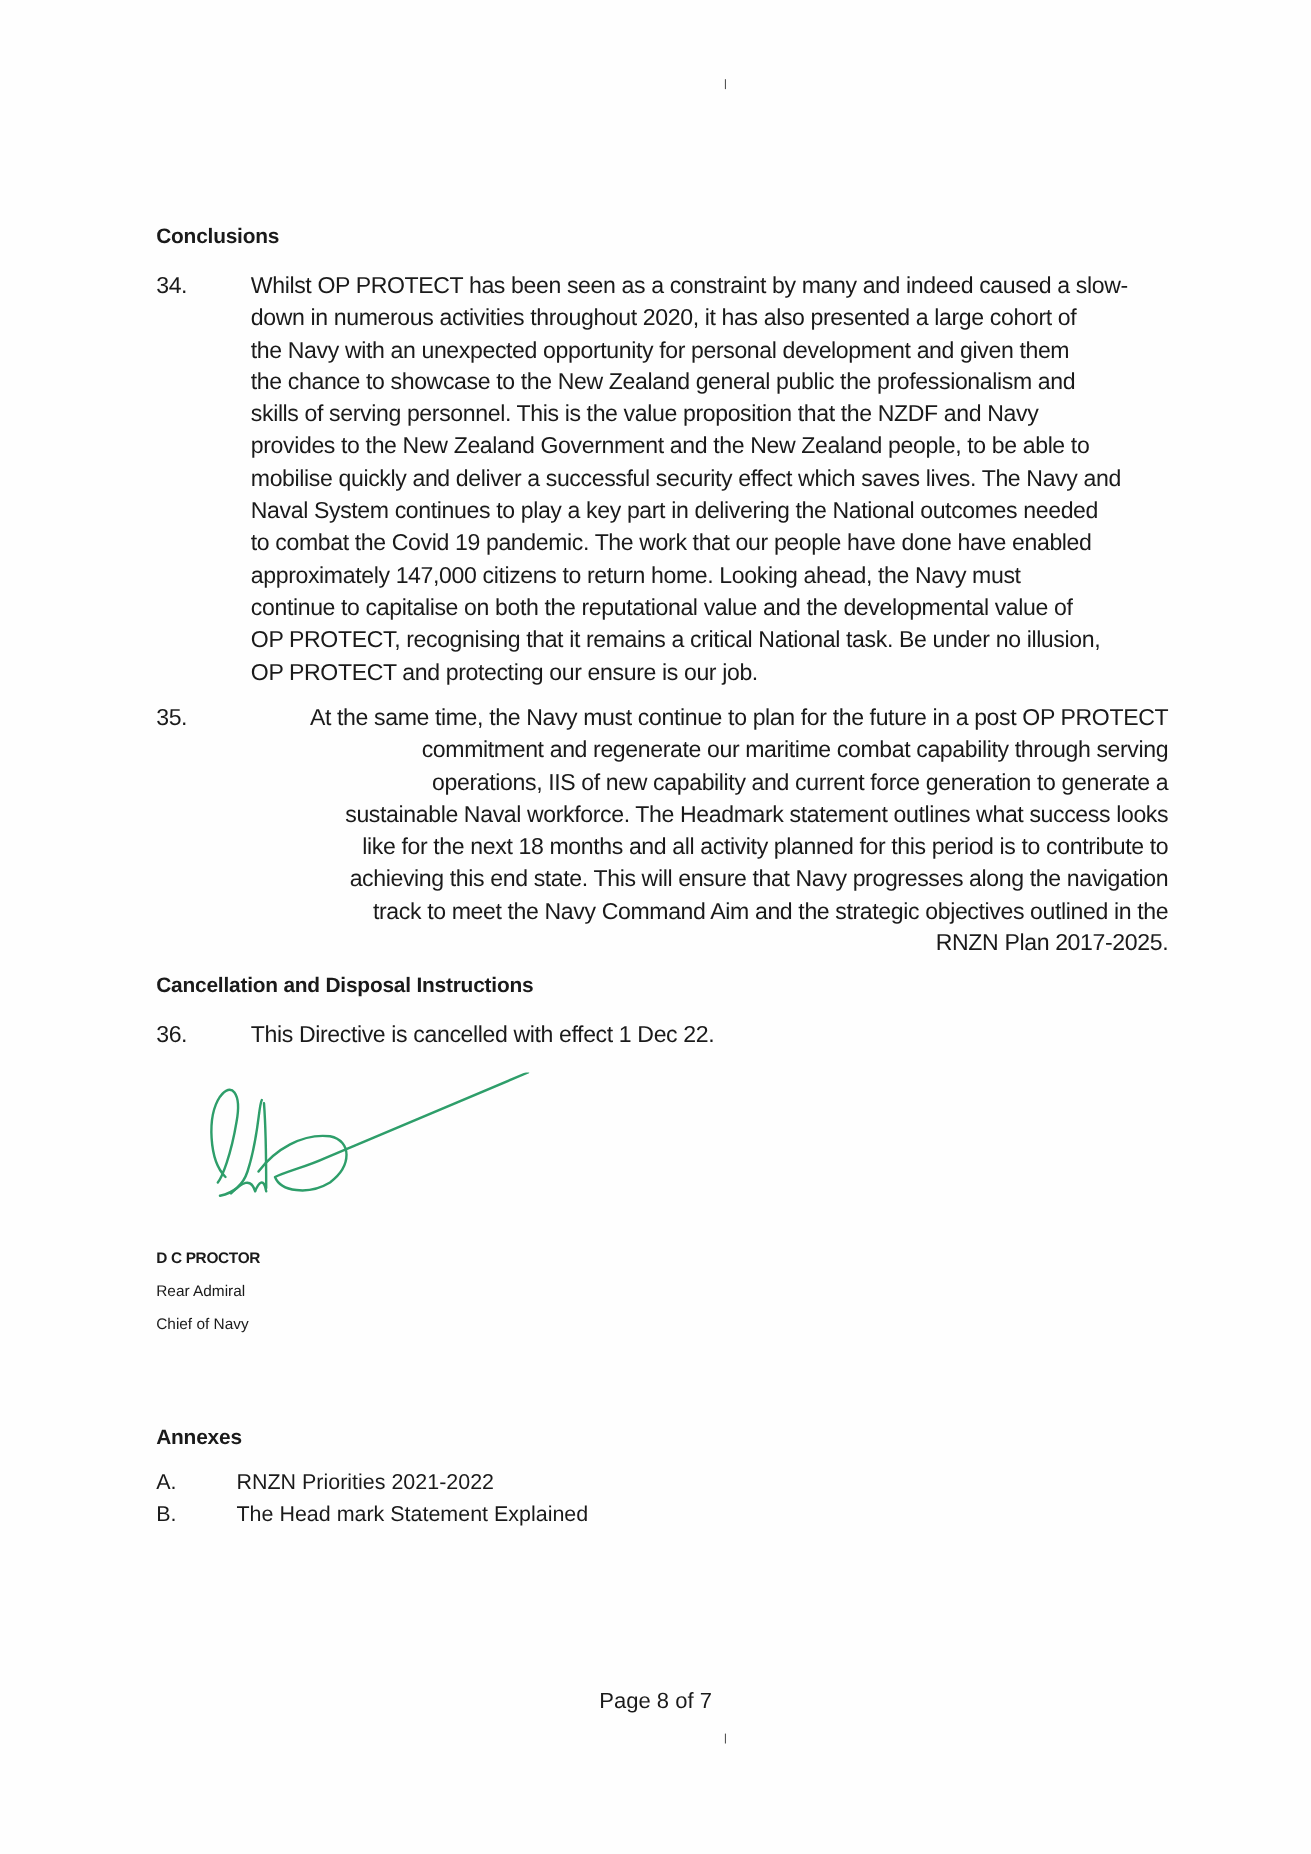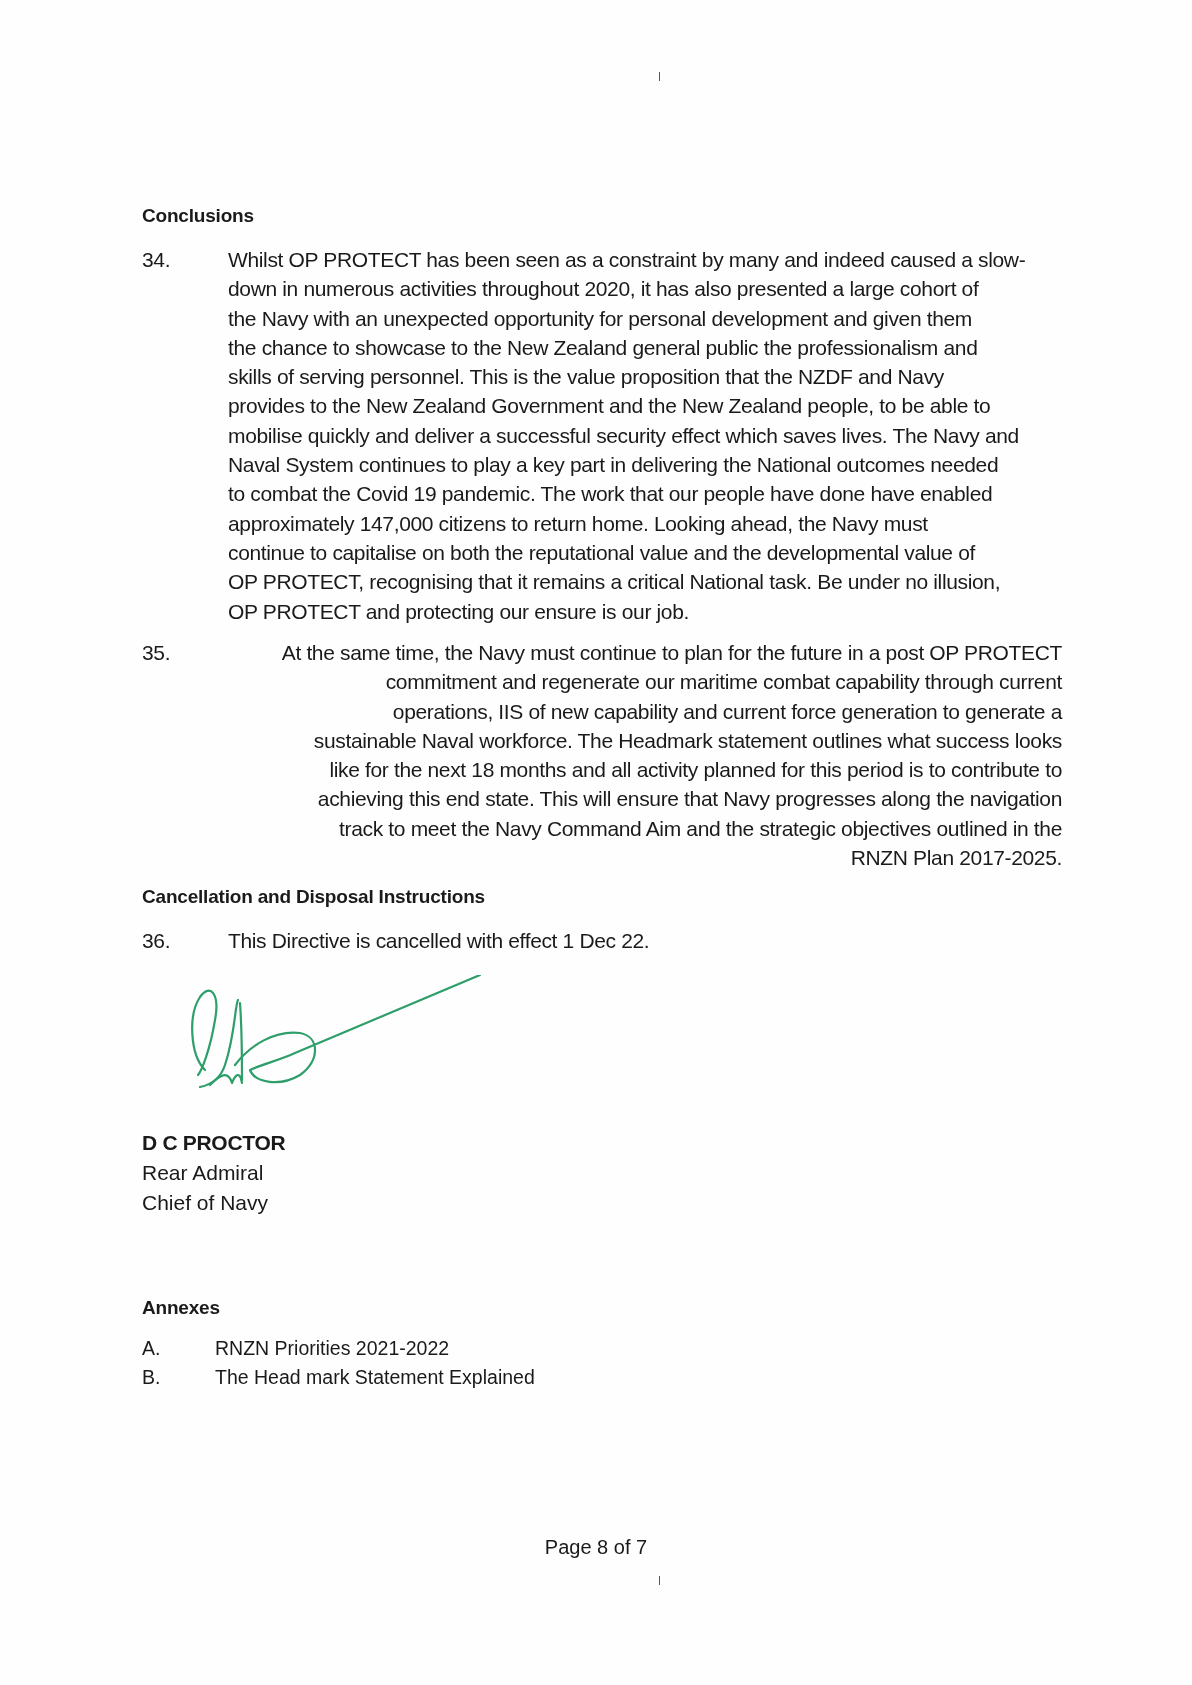--- a/index.html
+++ b/index.html
@@ -60,21 +60,21 @@
       position: absolute;
       left: 180px;
       top: 975px;
       width: 340px;
       height: 130px;
     }
     .signer {
       position: absolute;
       left: 142px;
       top: 1128px;
-      font-size: 21px;
+      font-size: 14px;
       line-height: 30px;
     }
     .signer .name {
       font-weight: bold;
       letter-spacing: -0.3px;
     }
     .annex-list {
       position: absolute;
       left: 142px;
       top: 1334px;
@@ -121,21 +121,21 @@
       <span class="line">continue to capitalise on both the reputational value and the developmental value of</span>
       <span class="line">OP PROTECT, recognising that it remains a critical National task.  Be under no illusion,</span>
       <span class="line">OP PROTECT and protecting our ensure is our job.</span>
     </span>
   </div>
 
   <div class="para" style="top:638px;text-align:right;">
     <span class="num">35.</span>
     <span class="text">
       <span class="line">At the same time, the Navy must continue to plan for the future in a post OP PROTECT</span>
-      <span class="line">commitment and regenerate our maritime combat capability through current</span>
+      <span class="line">commitment and regenerate our maritime combat capability through serving</span>
       <span class="line">operations, IIS of new capability and current force generation to generate a</span>
       <span class="line">sustainable Naval workforce.  The Headmark statement outlines what success looks</span>
       <span class="line">like for the next 18 months and all activity planned for this period is to contribute to</span>
       <span class="line">achieving this end state.  This will ensure that Navy progresses along the navigation</span>
       <span class="line">track to meet the Navy Command Aim and the strategic objectives outlined in the</span>
       <span class="line">RNZN Plan 2017-2025.</span>
     </span>
   </div>
 
   <div class="heading" style="top:886px;">Cancellation and Disposal Instructions</div>

